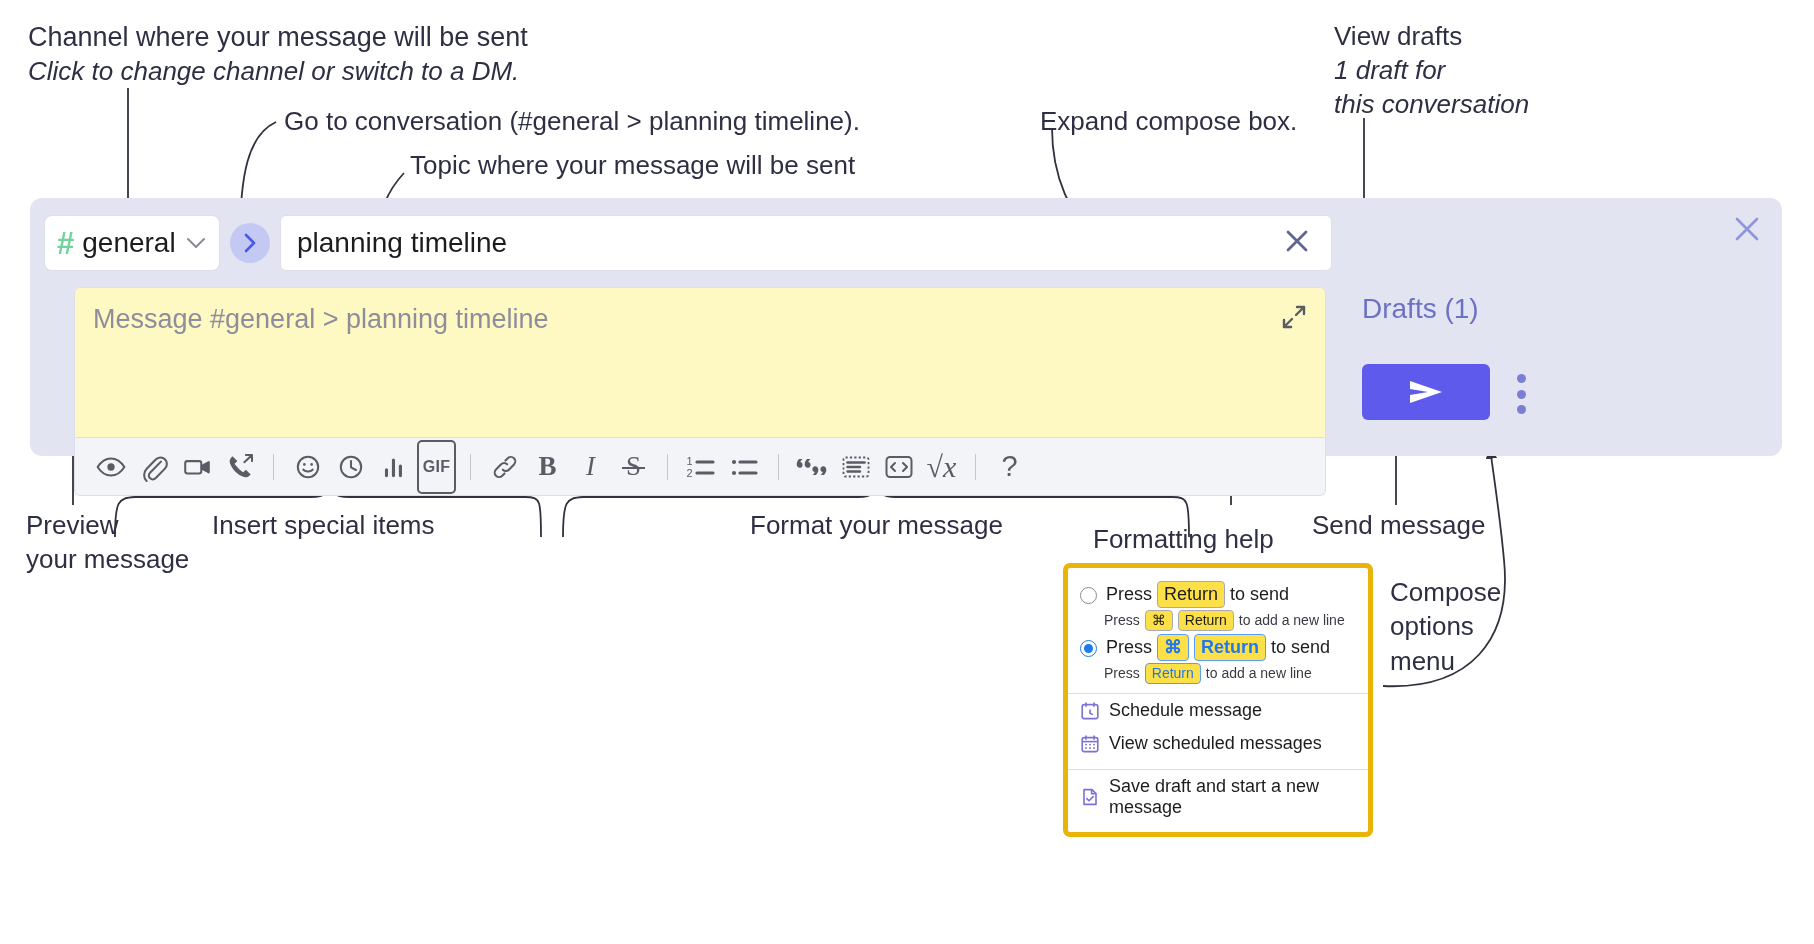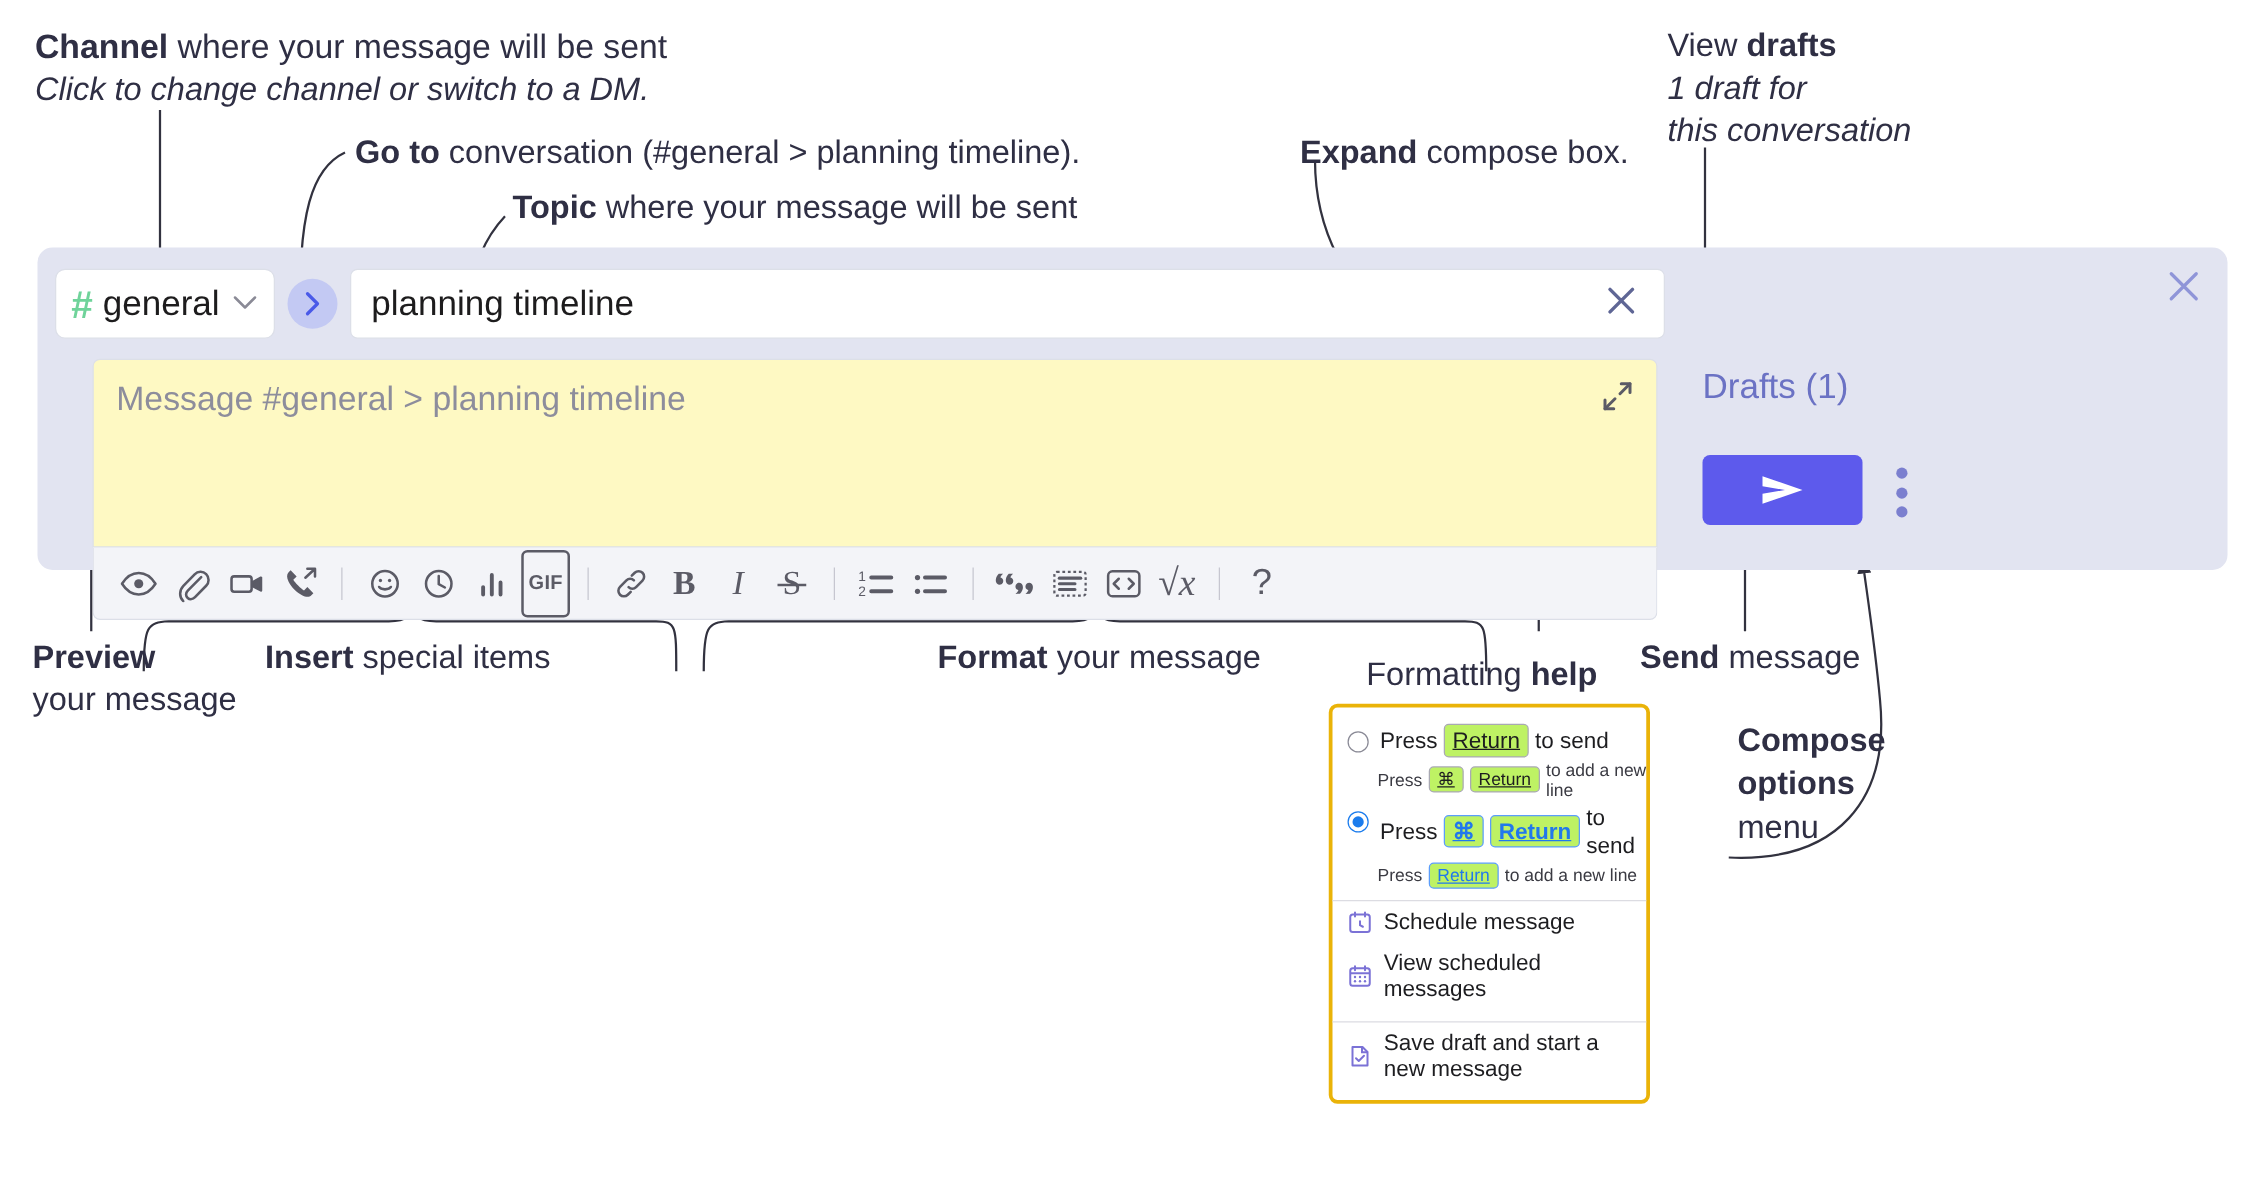--- a/index.html
+++ b/index.html
@@ -8,21 +8,21 @@
     background:#ffffff;
     font-family:"Liberation Sans", sans-serif;
     color:#2b2b40;
     position:relative;
     overflow:hidden;
   }
   .stage{position:absolute;inset:0;}
 
   
   .anno{position:absolute;color:#2f2f44;line-height:1.28;white-space:nowrap;}
-  .anno b{font-weight:700;}
+  .anno b{font-weight:400;}
   .anno .lt{font-weight:400;}
 
   .a-channel{left:28px;top:20px;font-size:27px;}
   .a-channel .l2{font-style:italic;font-size:26px;}
 
   .a-goto{left:284px;top:105px;font-size:26px;}
   .a-topic{left:410px;top:149px;font-size:26px;text-align:center;}
   .a-expand{left:1040px;top:105px;font-size:26px;}
   .a-drafts{left:1334px;top:20px;font-size:26px;line-height:1.3;}
   .a-drafts .l2,.a-drafts .l3{font-style:italic;}
@@ -88,31 +88,31 @@
     position:absolute;left:1332px;top:166px;width:128px;height:56px;background:#5d5aec;
     border-radius:6px;display:flex;align-items:center;justify-content:center;
   }
   .kebab{position:absolute;left:1478px;top:176px;width:26px;height:40px;
          display:flex;flex-direction:column;align-items:center;justify-content:space-between;}
   .kebab i{display:block;width:9px;height:9px;border-radius:50%;background:#7b7fcf;}
   .panel-x{position:absolute;right:20px;top:16px;}
 
   
   .menu{
-    position:absolute;left:1063px;top:563px;width:257px;
-    background:#fff;border:3px solid #eab308;border-radius:7px;
+    position:absolute;left:1063px;top:563px;width:310px;
+    background:#fff;border:5px solid #eab308;border-radius:7px;
     box-sizing:border-box;padding:10px 0 8px 0;
   }
   .m-opt{display:flex;align-items:flex-start;padding:3px 12px 0 12px;}
   .radio{width:15px;height:15px;border:1.6px solid #8a8a96;border-radius:50%;flex:none;margin-top:6px;margin-right:9px;background:#fff;}
   .radio.on{border-color:#1b7ced;background:#fff;position:relative;}
   .radio.on::after{content:"";position:absolute;left:3px;top:3px;width:9px;height:9px;border-radius:50%;background:#1b7ced;}
   .m-main{font-size:18px;color:#1d1d20;display:flex;align-items:center;gap:5px;line-height:1.25;}
   .m-sub{font-size:14px;color:#3a3a42;display:flex;align-items:center;gap:5px;margin:2px 0 0 36px;}
-  .key{border:1px solid #a9a9b3;border-radius:4px;padding:1px 6px;font-size:inherit;color:#1d1d20;background:#bef264;line-height:1.25;display:inline-block;text-decoration:underline;}
+  .key{border:1px solid #a9a9b3;border-radius:4px;padding:1px 6px;font-size:inherit;color:#1d1d20;background:#fde047;line-height:1.25;display:inline-block;}
   .key.blue{border-color:#5b9dfb;color:#2178ec;font-weight:700;}
   .key.blue.k-sub{font-weight:400;}
   .m-div{height:1px;background:#dcdce2;margin:9px 0 0 0;}
   .m-item{display:flex;align-items:center;gap:9px;padding:6px 12px;font-size:18px;color:#1d1d20;}
   .m-item .mi{flex:none;display:flex;align-items:center;}
 </style>
 </head>
 <body>
 
 <div class="stage">

